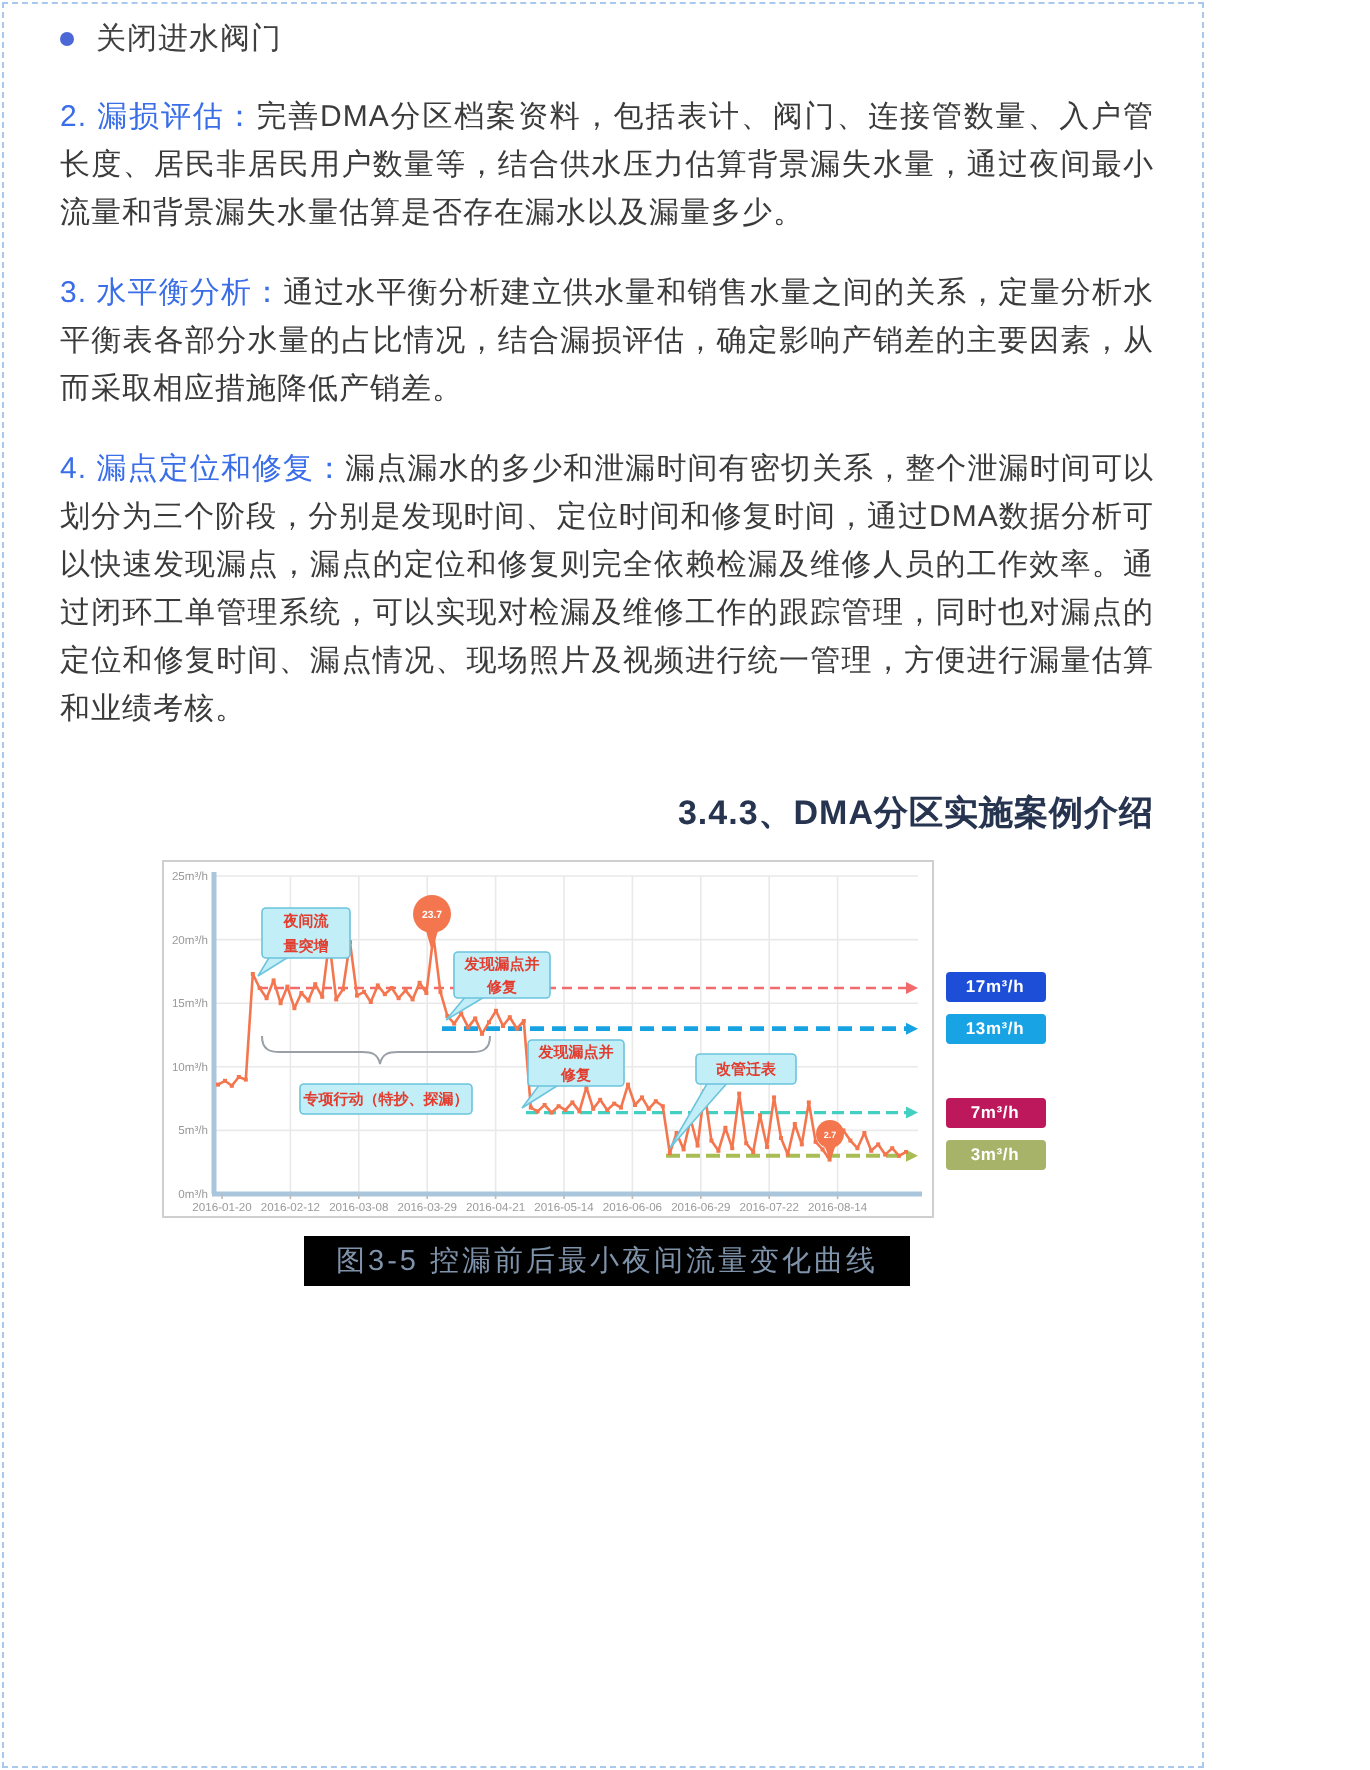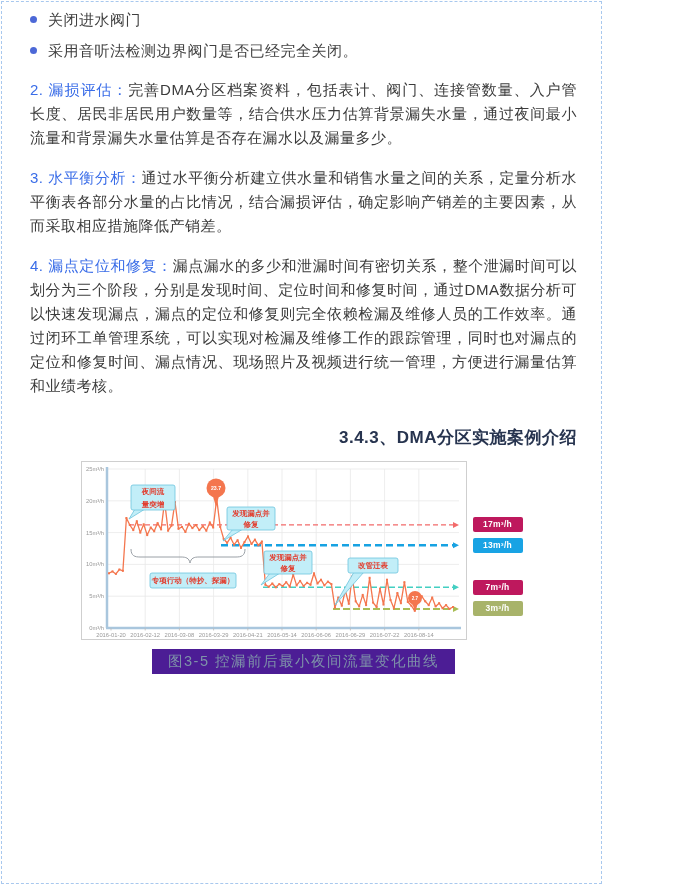--- a/index.html
+++ b/index.html
@@ -20,38 +20,34 @@
   .heading-wrap{display:inline-block;position:relative;font-size:17px;font-weight:bold;color:#27344f;letter-spacing:.5px;}
   .heading-bar{position:absolute;left:2px;right:17%;bottom:-6px;height:7px;background:#d2e9f8;z-index:-1;}
   
   .case-para{margin-top:20px;font-size:15px;line-height:27px;text-align:justify;
              letter-spacing:.5px;text-indent:2em;color:#3b3b3b;}
   
   .figure{width:446px;margin:12px auto 0;position:relative;height:179px;}
   .figure svg{display:block;}
   .ref-label{position:absolute;left:392px;width:50px;height:15px;border-radius:2px;color:#fff;
              font-size:8.5px;font-weight:bold;text-align:center;line-height:15px;letter-spacing:.3px;}
-  .caption{width:fit-content;margin:9px auto 0;padding:3px 16px;background:#4c1d95;color:#7e92a9;
+  .caption{width:fit-content;margin:9px auto 0;padding:3px 16px;background:#000000;color:#7e92a9;
            font-size:14.5px;letter-spacing:1.5px;}
 </style>
 </head>
 <body>
 
 <div class="page">
   <div class="frame"></div>
   <div class="content">
 
     <ul class="bullet-list">
       <li class="bullet-item">
         <span class="dot"></span>
         <span>关闭进水阀门</span>
-      </li>
-      <li class="bullet-item">
-        <span class="dot"></span>
-        <span>采用音听法检测边界阀门是否已经完全关闭。</span>
       </li>
     </ul>
 
     <p class="section">
       <span class="lead">2. 漏损评估：</span><span>完善DMA分区档案资料，包括表计、阀门、连接管数量、入户管长度、居民非居民用户数量等，结合供水压力估算背景漏失水量，通过夜间最小流量和背景漏失水量估算是否存在漏水以及漏量多少。</span>
     </p>
     <p class="section">
       <span class="lead">3. 水平衡分析：</span><span>通过水平衡分析建立供水量和销售水量之间的关系，定量分析水平衡表各部分水量的占比情况，结合漏损评估，确定影响产销差的主要因素，从而采取相应措施降低产销差。</span>
     </p>
     <p class="section">
@@ -239,21 +235,21 @@
           <rect x="69" y="112" width="86" height="15" rx="2" fill="#c2eef8" stroke="#6cc4dd" stroke-width="0.8"></rect>
           <text x="112" y="122.2" font-size="7.5" font-weight="bold" fill="#e23d2e" text-anchor="middle">专项行动（特抄、探漏）</text>
           <polygon points="131.5,33.5 138.5,33.5 135,46" fill="#f4764e"></polygon>
           <circle cx="135" cy="27" r="9.5" fill="#f4764e"></circle>
           <text x="135" y="28.8" font-size="5.2" font-weight="bold" fill="#ffffff" text-anchor="middle">23.7</text>
           <polygon points="330.5,141 337.5,141 334,150" fill="#f4764e"></polygon>
           <circle cx="334" cy="137" r="7" fill="#f4764e"></circle>
           <text x="334" y="138.8" font-size="4.5" font-weight="bold" fill="#ffffff" text-anchor="middle">2.7</text>
         </svg>
       <div>
-          <div class="ref-label" style="top: 56.468px; background: #be185d;">17m³/h</div>
+          <div class="ref-label" style="top: 56.468px; background: #1d4ed8;">17m³/h</div>
           <div class="ref-label" style="top: 76.82px; background: rgb(24, 163, 228);">13m³/h</div>
           <div class="ref-label" style="top: 118.796px; background: #be185d;">7m³/h</div>
           <div class="ref-label" style="top: 140.42px; background: rgb(168, 179, 106);">3m³/h</div>
         </div>
     </div>
 
     <div class="caption">图3-5 控漏前后最小夜间流量变化曲线</div>
 
   </div>
 </div>

